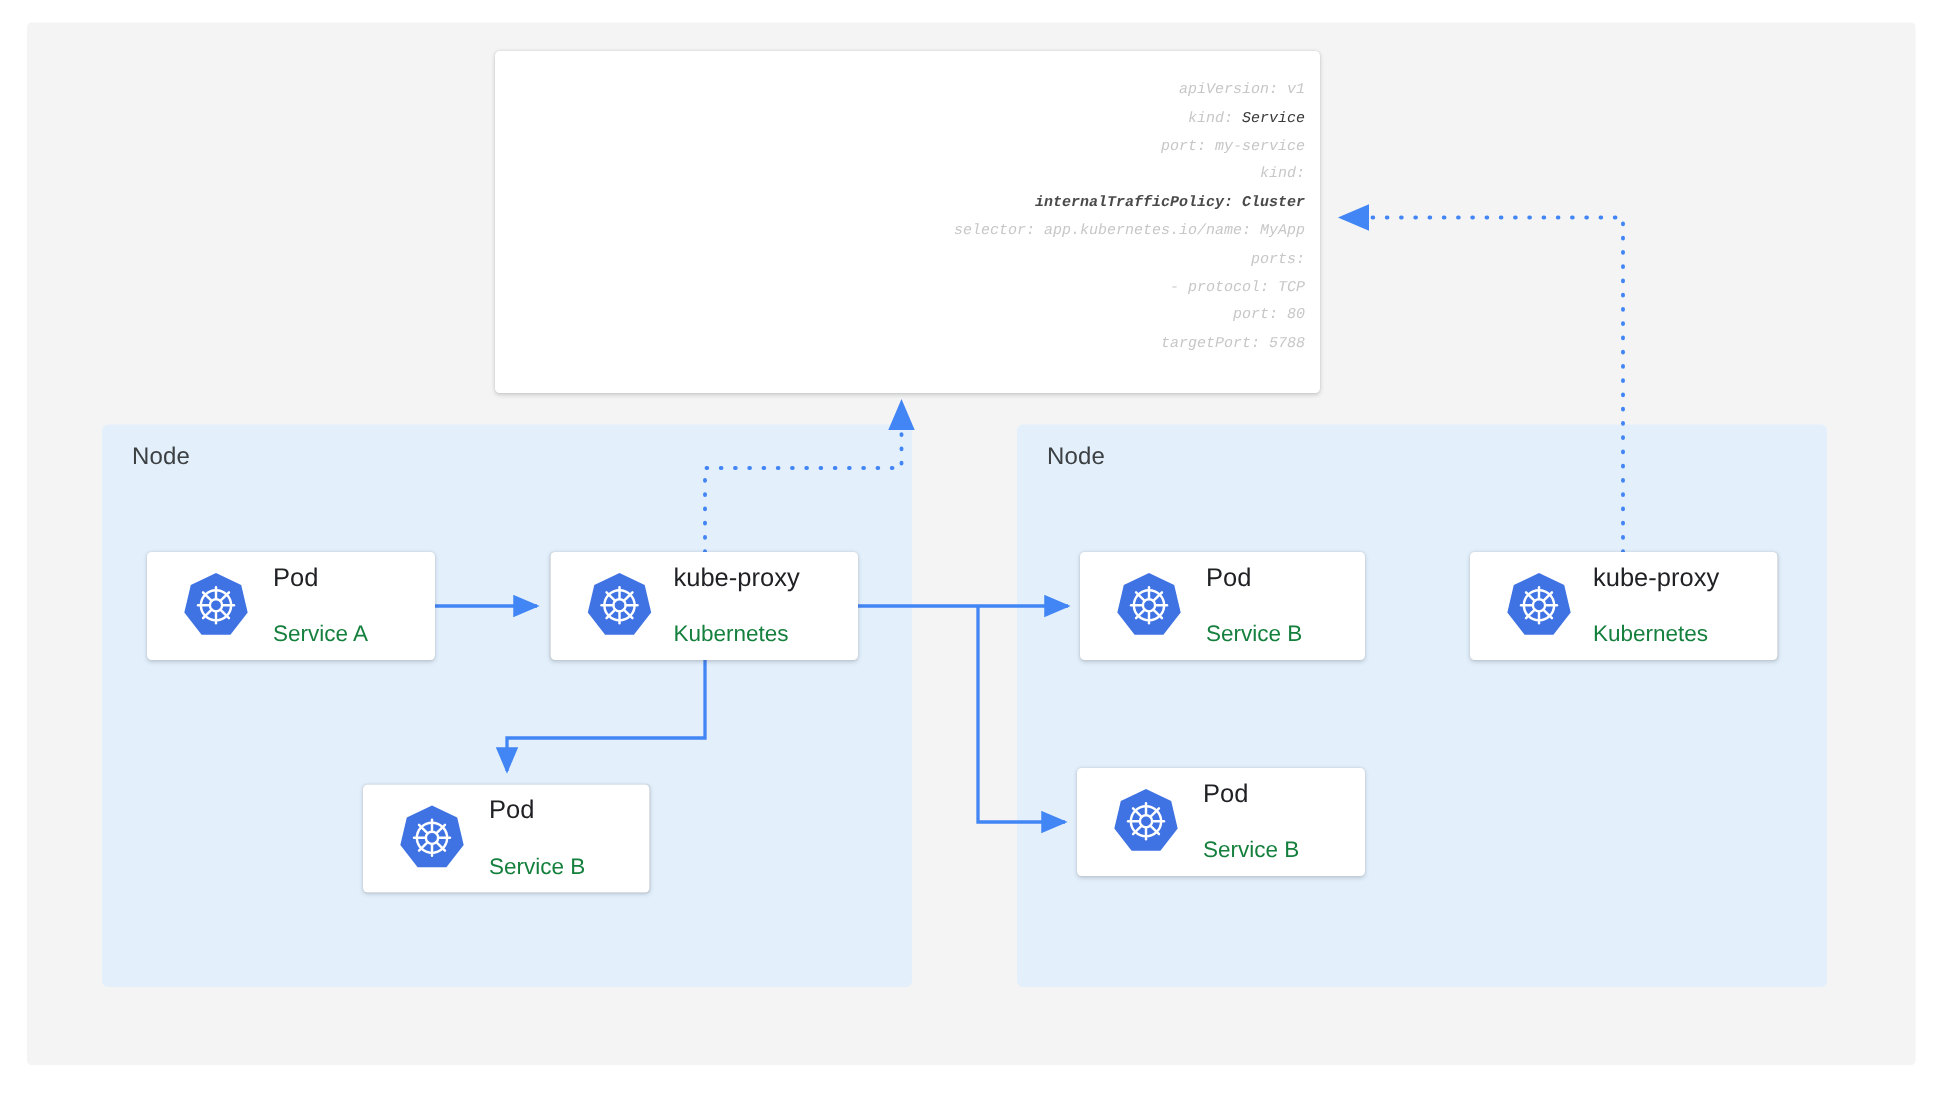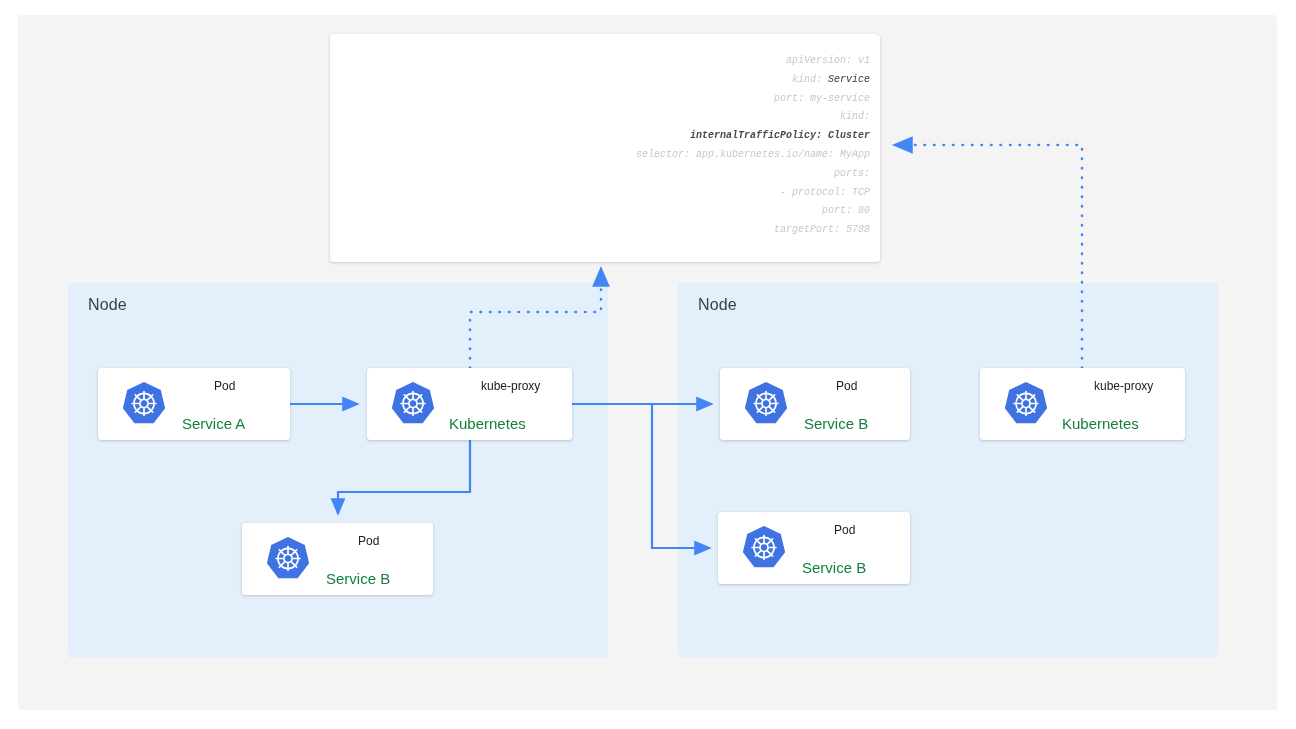--- a/index.html
+++ b/index.html
@@ -103,25 +103,24 @@
     width: 48px;
     height: 48px;
   }
   .card .card-text {
     position: absolute;
     left: 84px;
     top: 50%;
     transform: translateY(-50%);
   }
   .card-title {
-    font-size: 12px;
+    font-size: 17px;
     color: #202124;
     line-height: 22px;
     white-space: nowrap;
-    margin-left: 32px;
   }
   .card-sub {
     font-size: 15px;
     color: #15803d;
     line-height: 21px;
     white-space: nowrap;
     margin-top: 16px;
   }
 
   .card-pod-a    { left: 98px;  top: 368px; width: 192px; height: 72px; }

